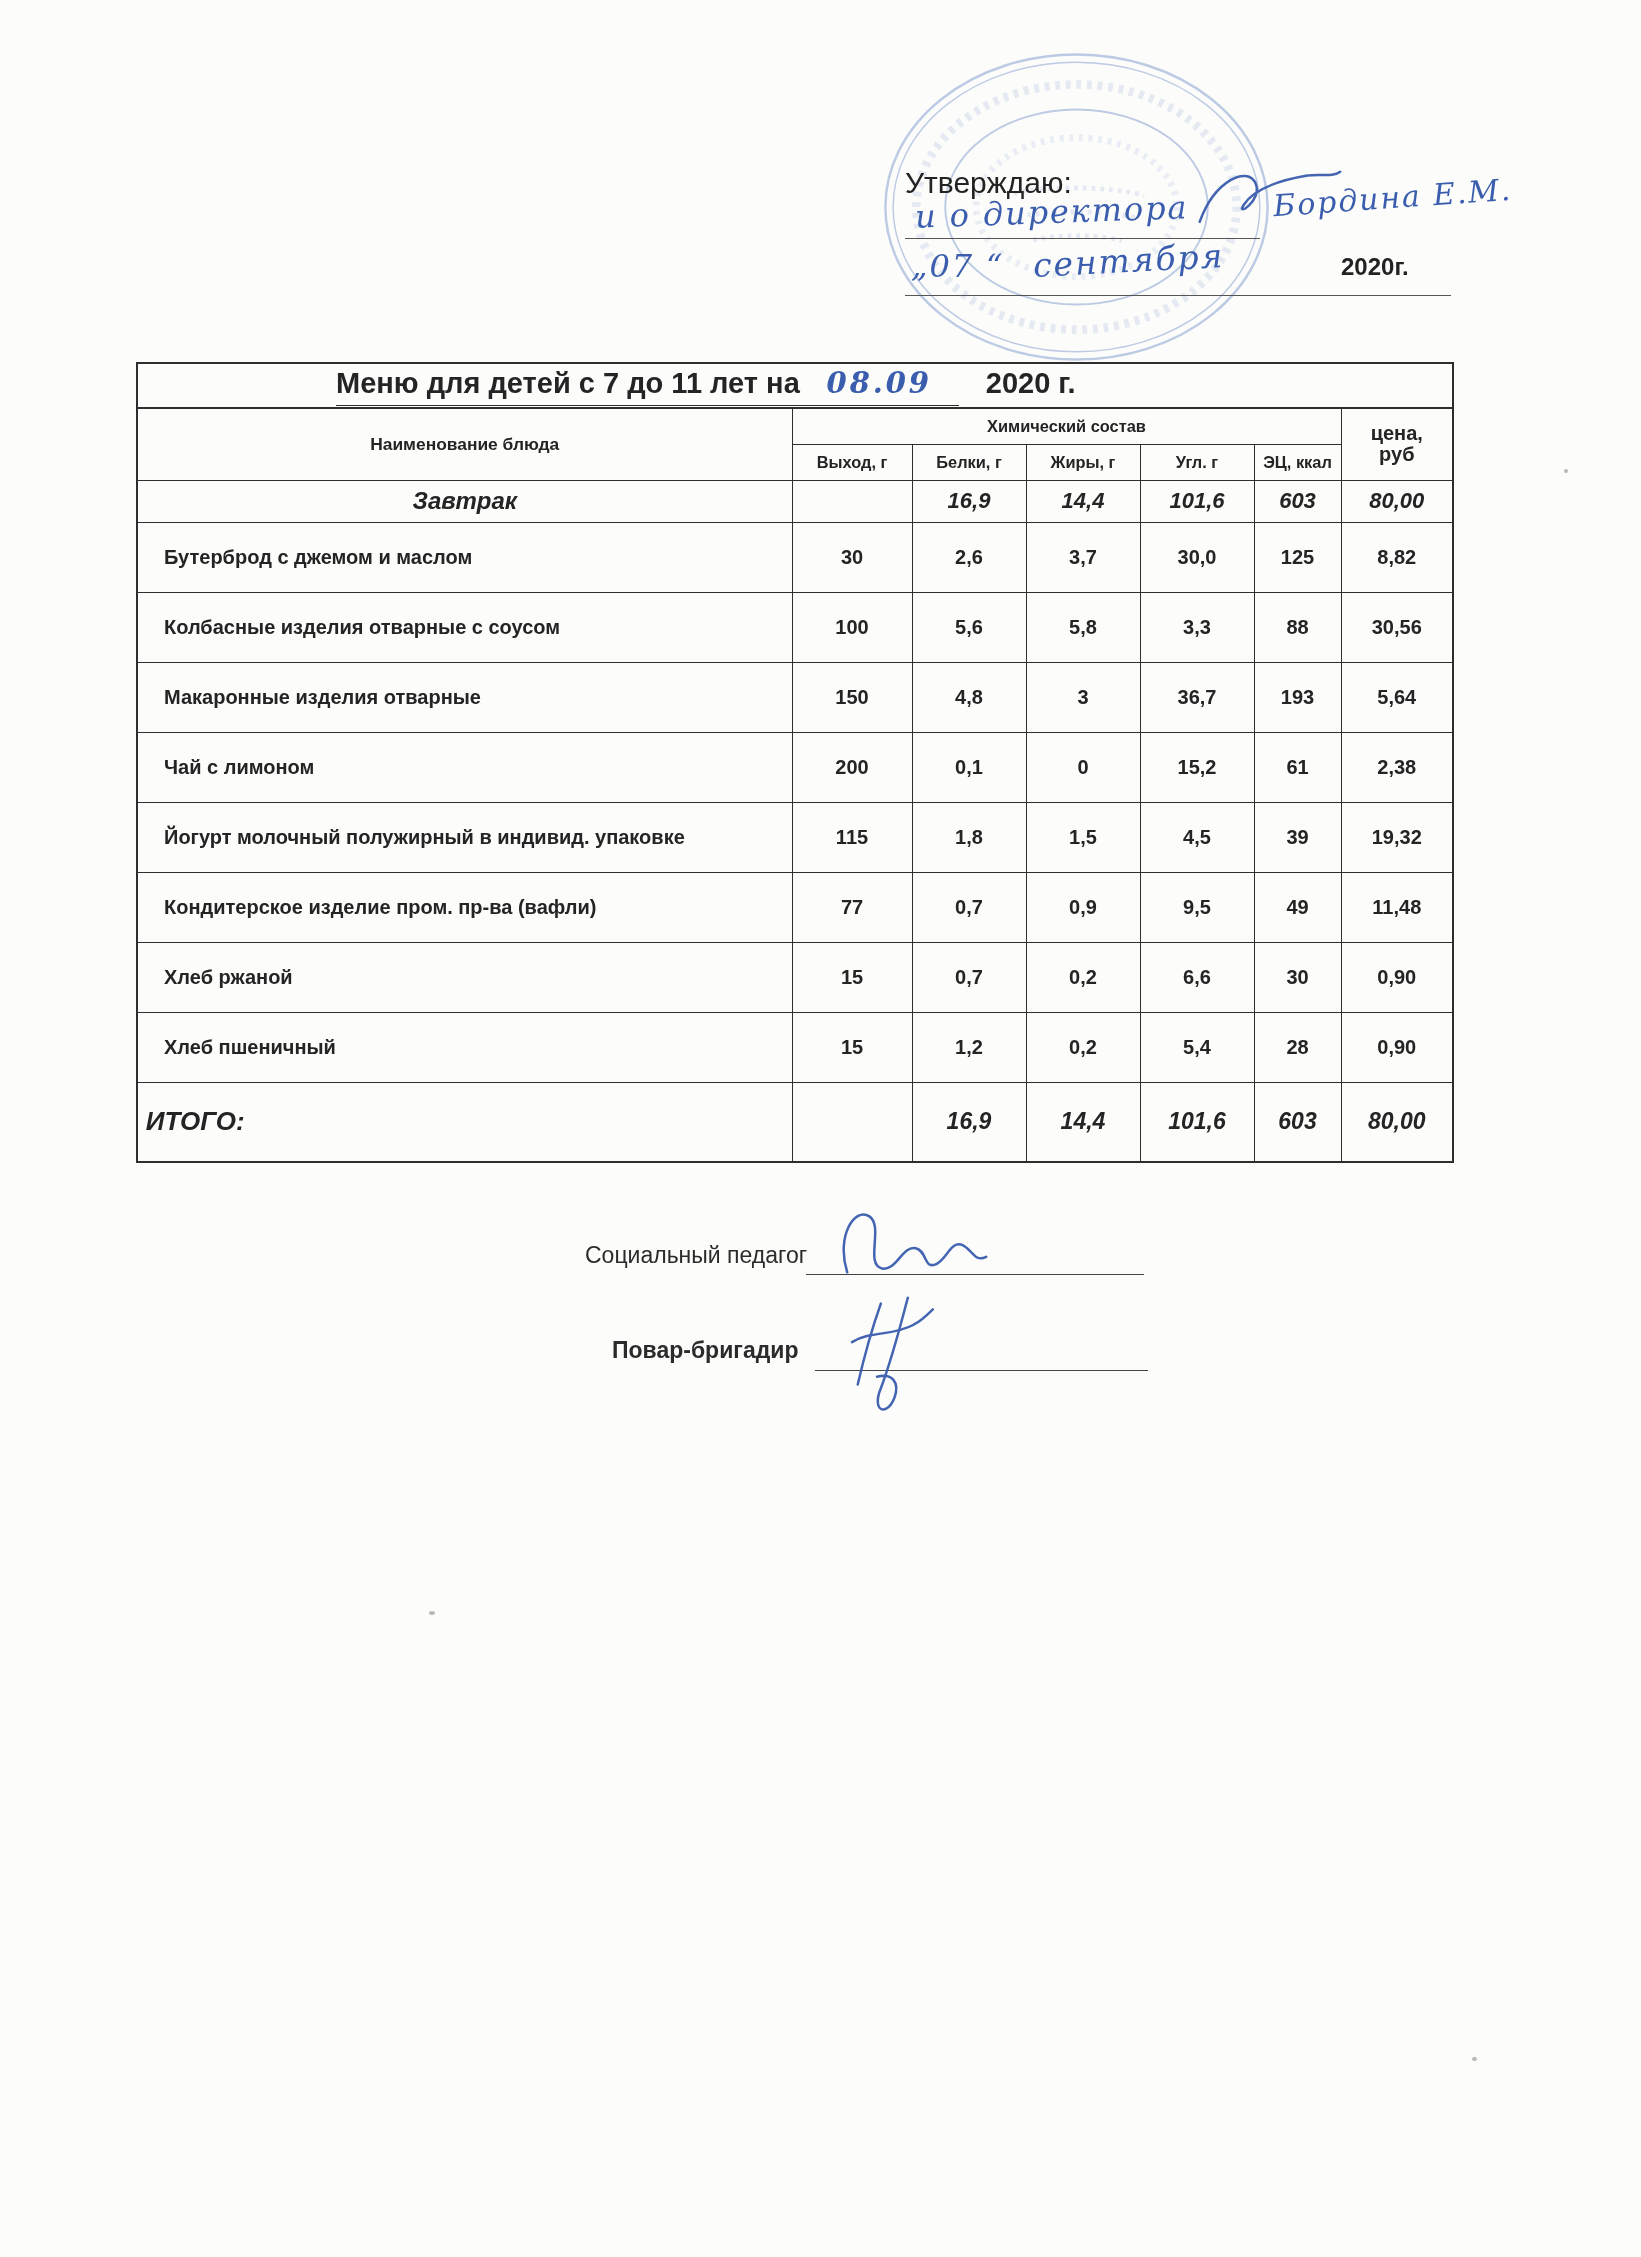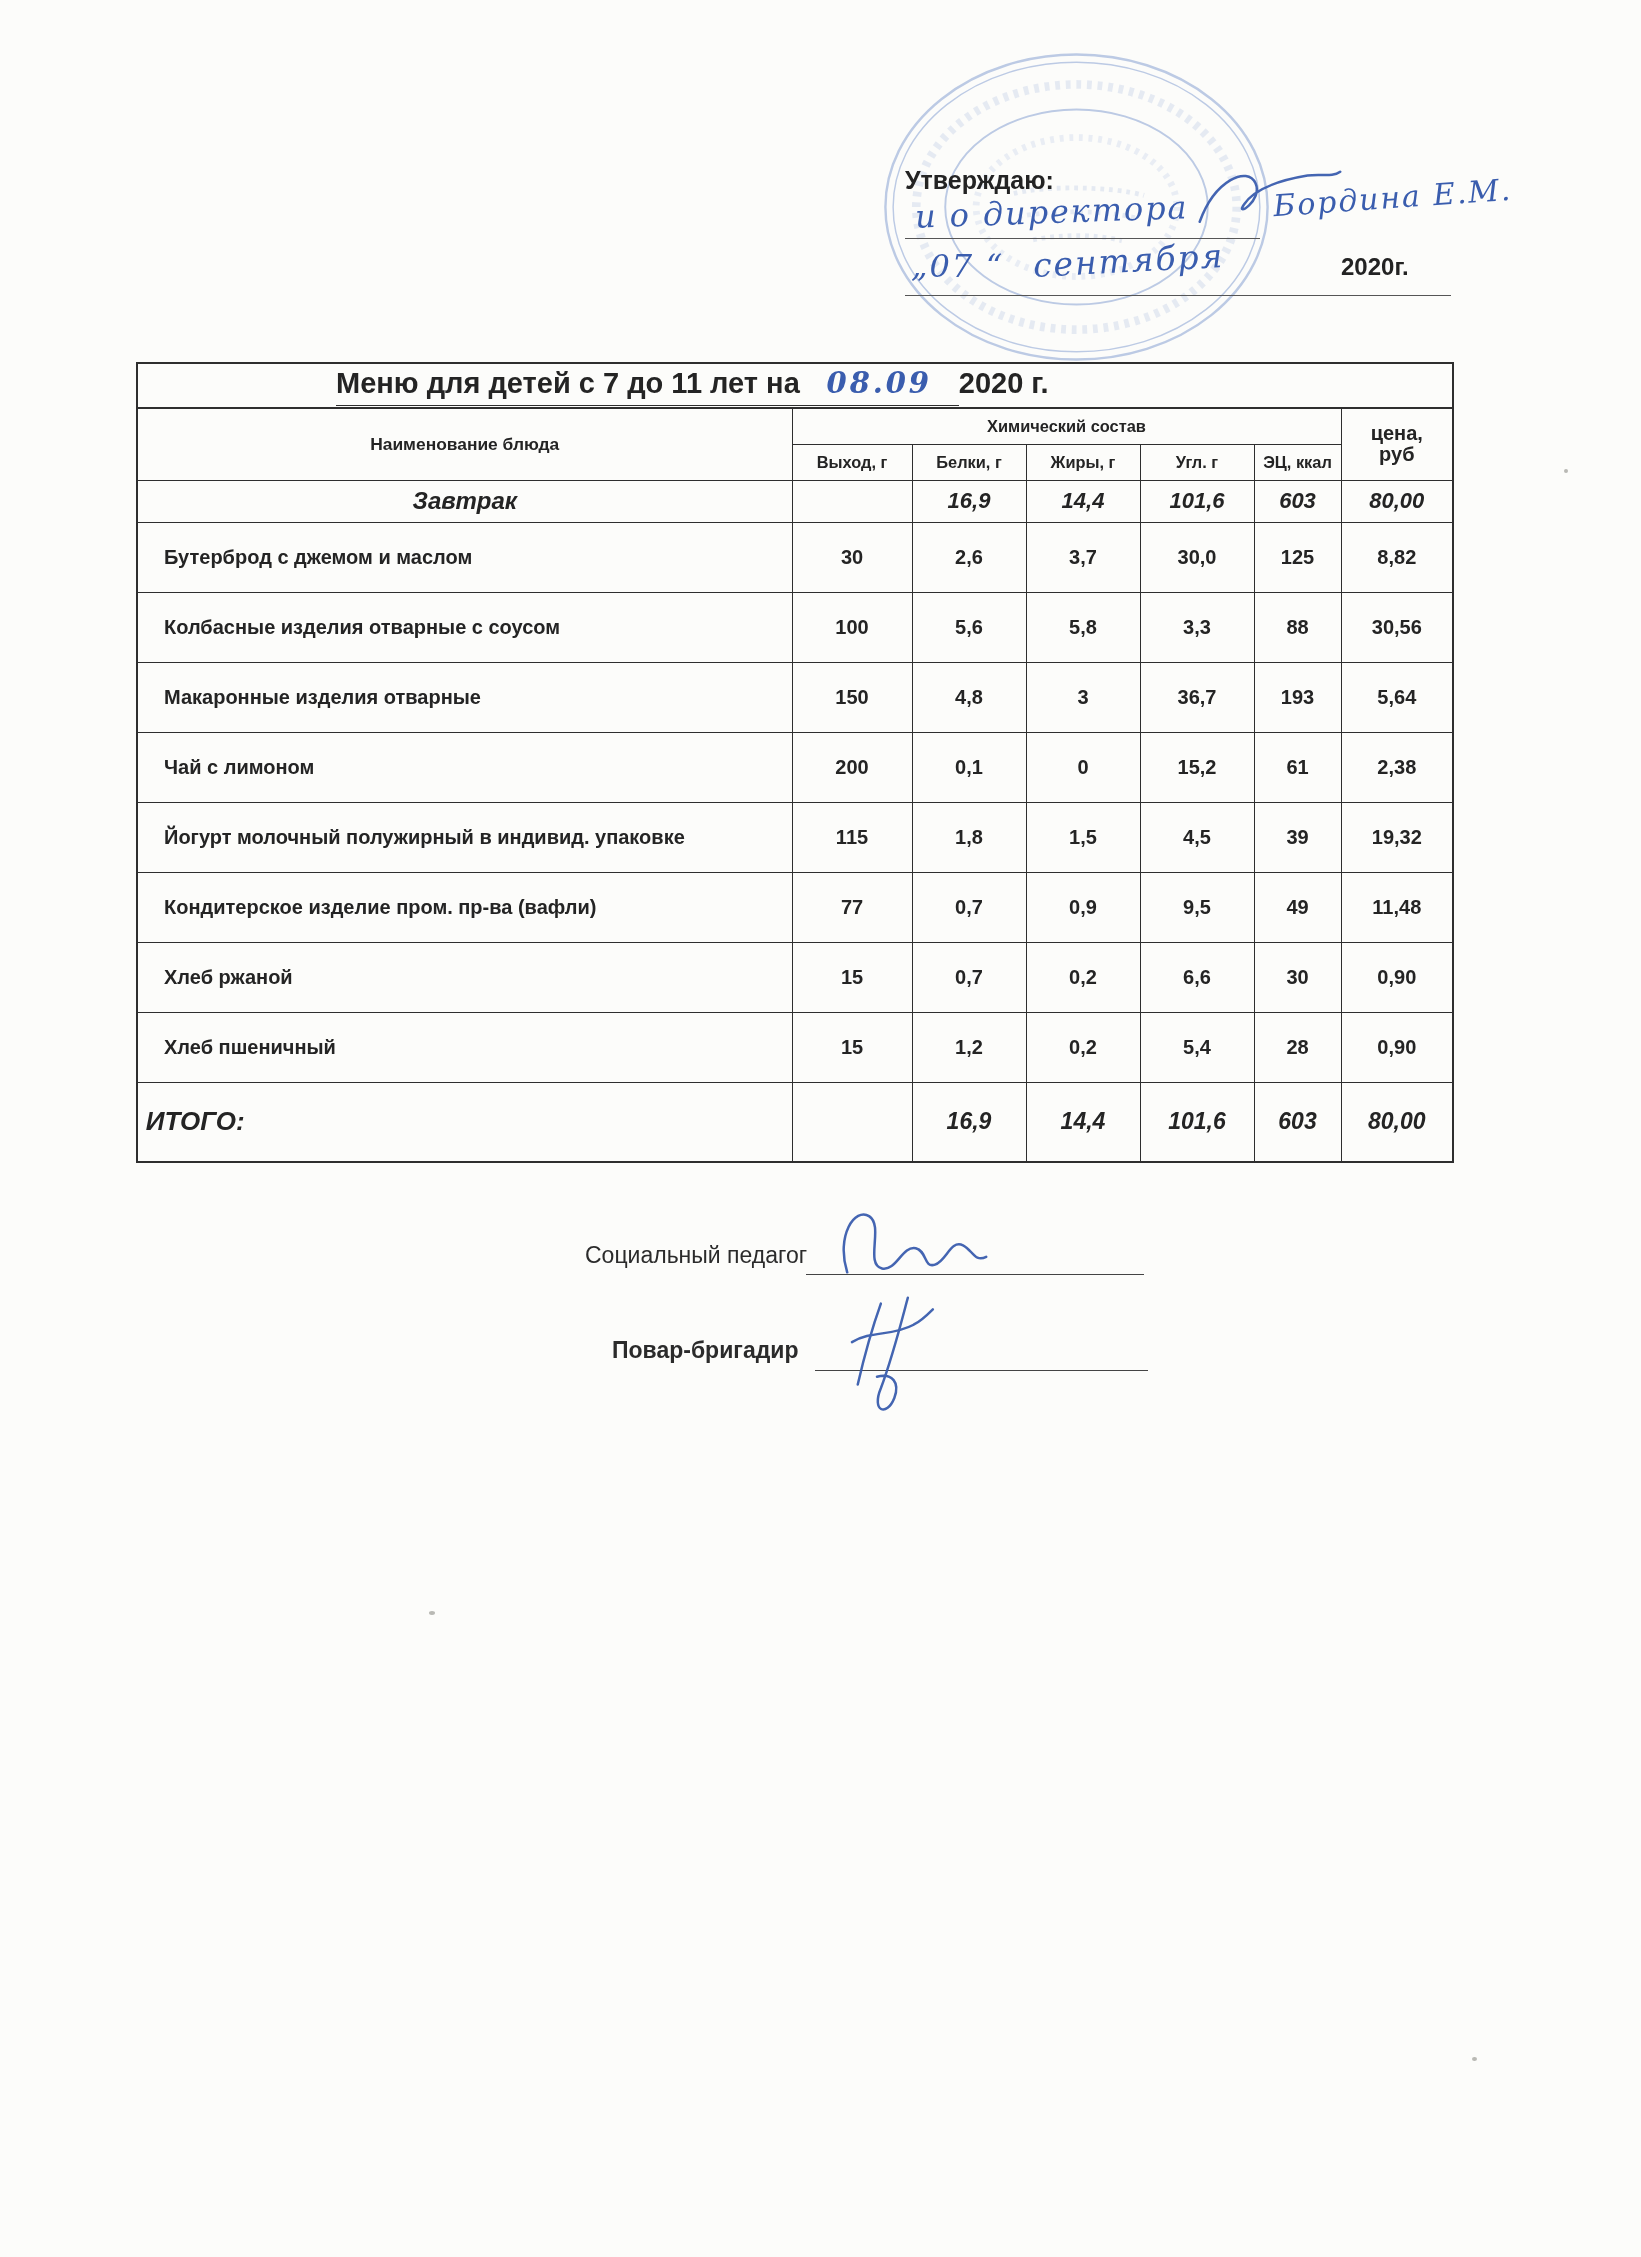--- a/index.html
+++ b/index.html
@@ -19,21 +19,21 @@
   .hand {
     font-family:"DejaVu Serif", serif;
     font-style:italic;
     color:var(--handwriting,#3a5dae);
     letter-spacing:1.9px;
   }
 
   
   .stamp { position:absolute; left:869px; top:41px; z-index:1; }
   .approval-text { position:absolute; z-index:2; }
-  .approve-label { left:905px; top:166px; font-size:25px; font-weight:bold; }
+  .approve-label { left:905px; top:166px; font-size:30px; font-weight:normal; }
   .hand-line1 { left:915px; top:193px; font-size:32px; transform:rotate(-2deg); white-space:nowrap; }
   .sig-name { left:1273px; top:180px; font-size:30px; transform:rotate(-4deg); white-space:nowrap; }
   .flourish { position:absolute; left:1192px; top:162px; z-index:2; }
   .u-line { position:absolute; border-bottom:1.9px solid #555; z-index:2; }
   .u1 { left:905px; top:238px; width:355px; }
   .u2 { left:905px; top:295px; width:546px; }
   .date-hand { left:911px; top:247px; font-size:32px; white-space:nowrap; }
   .month-hand { left:1033px; top:241px; font-size:33px; transform:rotate(-3deg); white-space:nowrap; }
   .year-label { left:1341px; top:253px; font-size:24px; font-weight:bold; }
 
@@ -48,21 +48,21 @@
     border:1.9px solid #2e2e2e;
     padding:0 7.7px;
     color:#242424;
     font-weight:bold;
     overflow:hidden;
   }
   .title-row td { height:45px; font-size:29px; border-bottom:2.9px solid #2e2e2e; padding-left:198px; }
   .title-wrap { display:inline-block; border-bottom:1.9px solid #2e2e2e; padding-bottom:5px; }
   .title-date-slot { display:inline-block; width:159px; text-align:center; vertical-align:baseline; }
   .title-date-slot .hand { font-size:29px; letter-spacing:2.9px; }
-  .title-year { }
+  .title-year { margin-left:27px; }
 
   .head-row td { height:36px; text-align:center; }
   .name-head { font-size:17.4px; }
   .chem-head { font-size:16.4px; }
   .price-head { font-size:20px; white-space:pre-line; line-height:1.05; }
   .subhead-row td { height:36px; text-align:center; font-size:16.4px; }
 
   .section-row td { height:42px; }
   .section-name { text-align:center; font-size:24px; font-style:italic; }
   .sec-num { text-align:center; font-size:22px; font-style:italic; }

